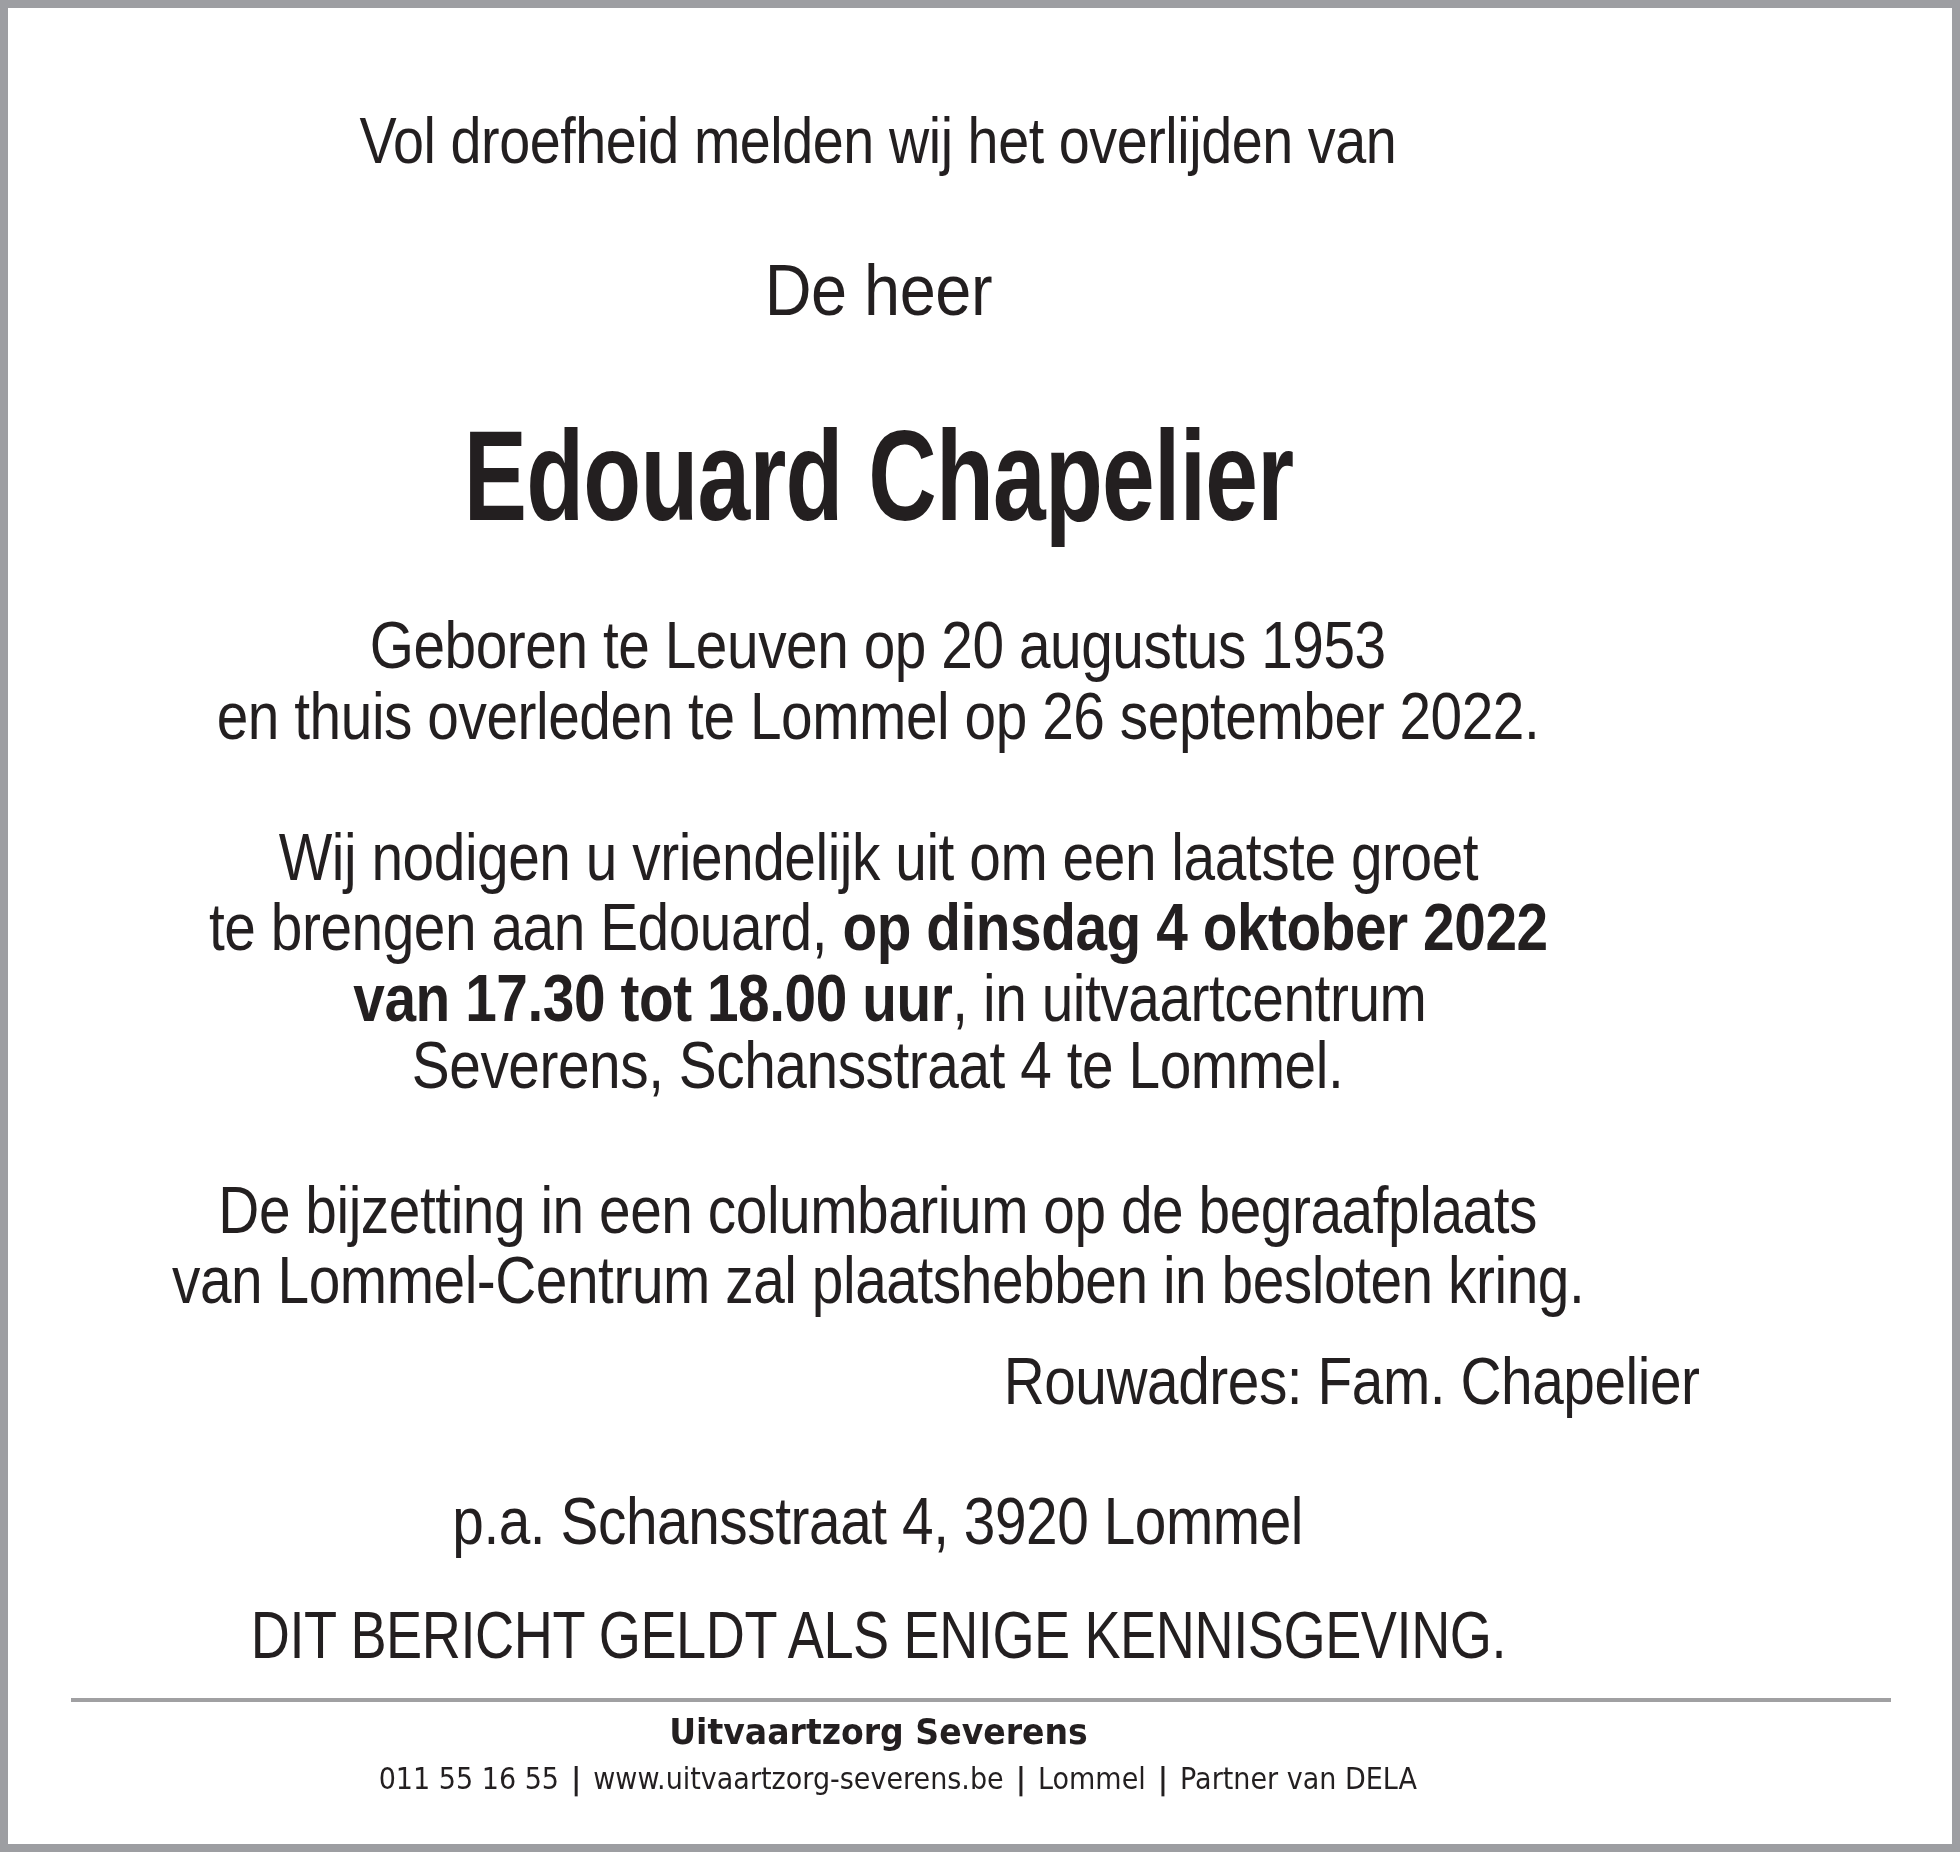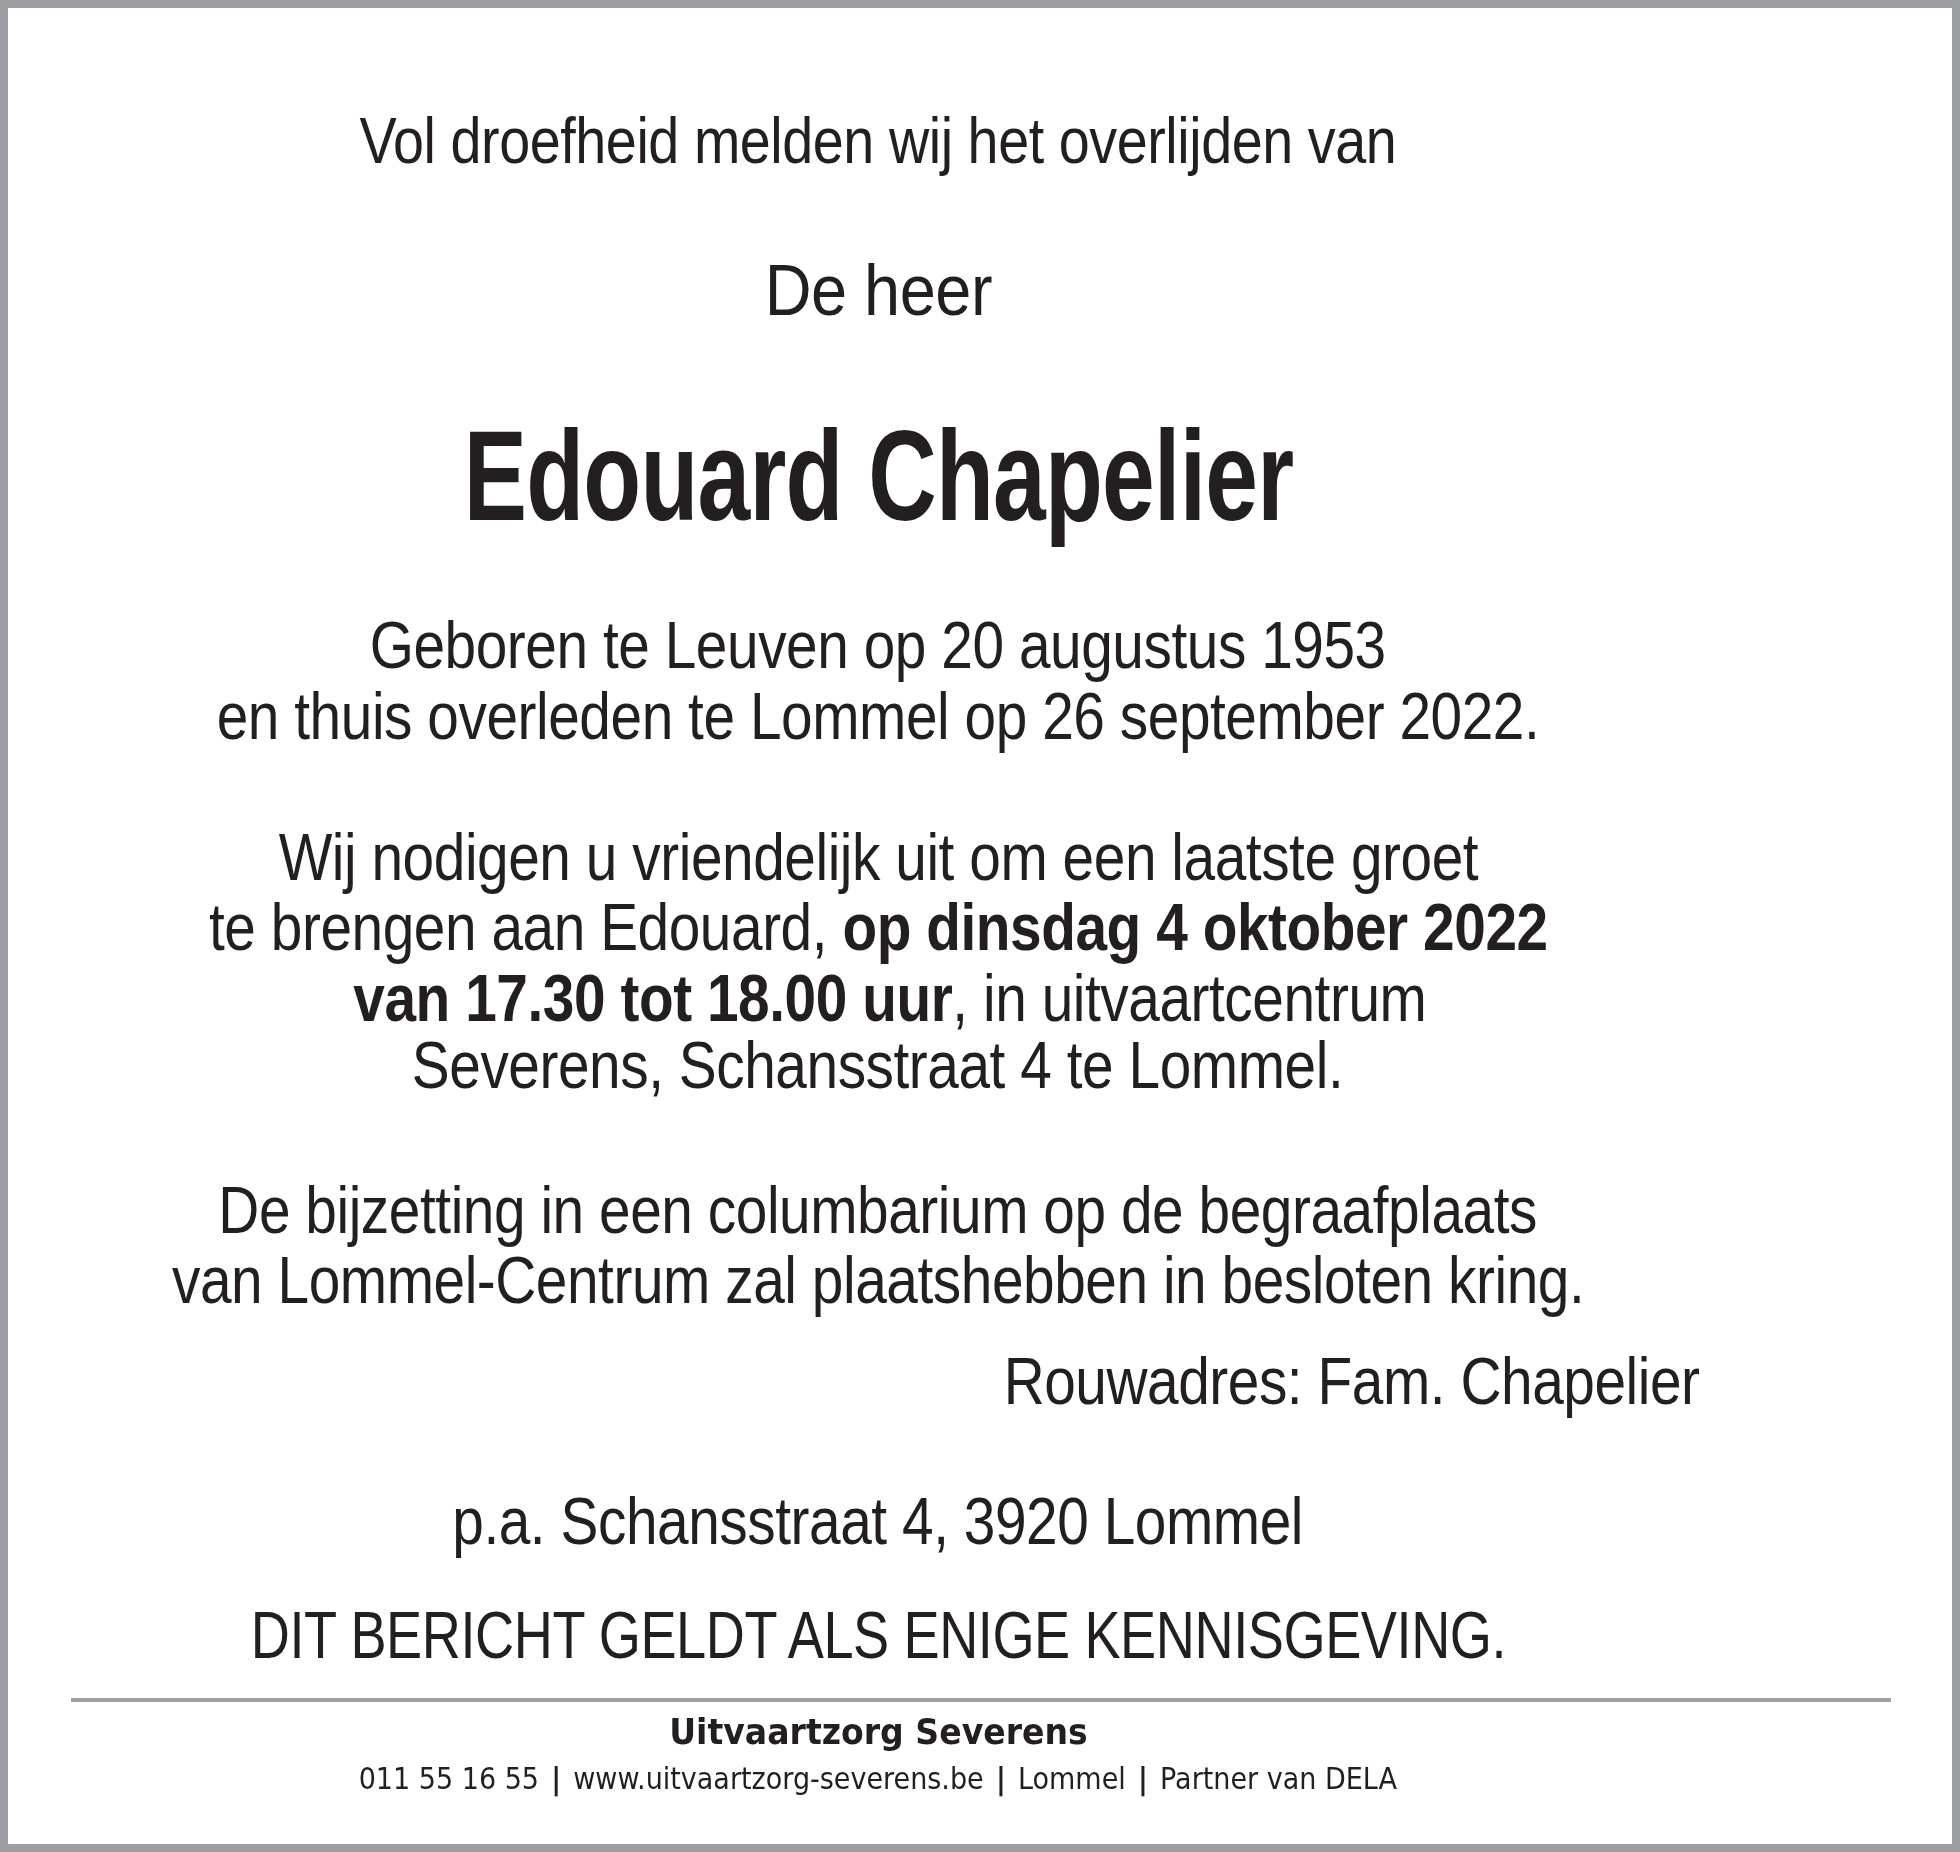--- a/index.html
+++ b/index.html
@@ -92,21 +92,21 @@
 
 <div class="line body-font" style="top:1602px;">
   <span class="inner" style="transform:scaleX(0.82);">DIT BERICHT GELDT ALS ENIGE KENNISGEVING.</span>
 </div>
 
 <div class="divider"></div>
 
 <div class="line footer-title" style="top:1714px;">
   <span class="inner" style="transform:scaleX(0.92);">Uitvaartzorg Severens</span>
 </div>
-<div class="line footer-info" style="top:1764px;">
+<div class="line footer-info" style="top:1764px;padding-left:20px;">
   <span class="inner" style="transform:scaleX(0.9);">
     <span>011 55 16 55</span>
     <span class="sep">|</span>
     <span>www.uitvaartzorg-severens.be</span>
     <span class="sep">|</span>
     <span>Lommel</span>
     <span class="sep">|</span>
     <span>Partner van DELA</span>
   </span>
 </div>

